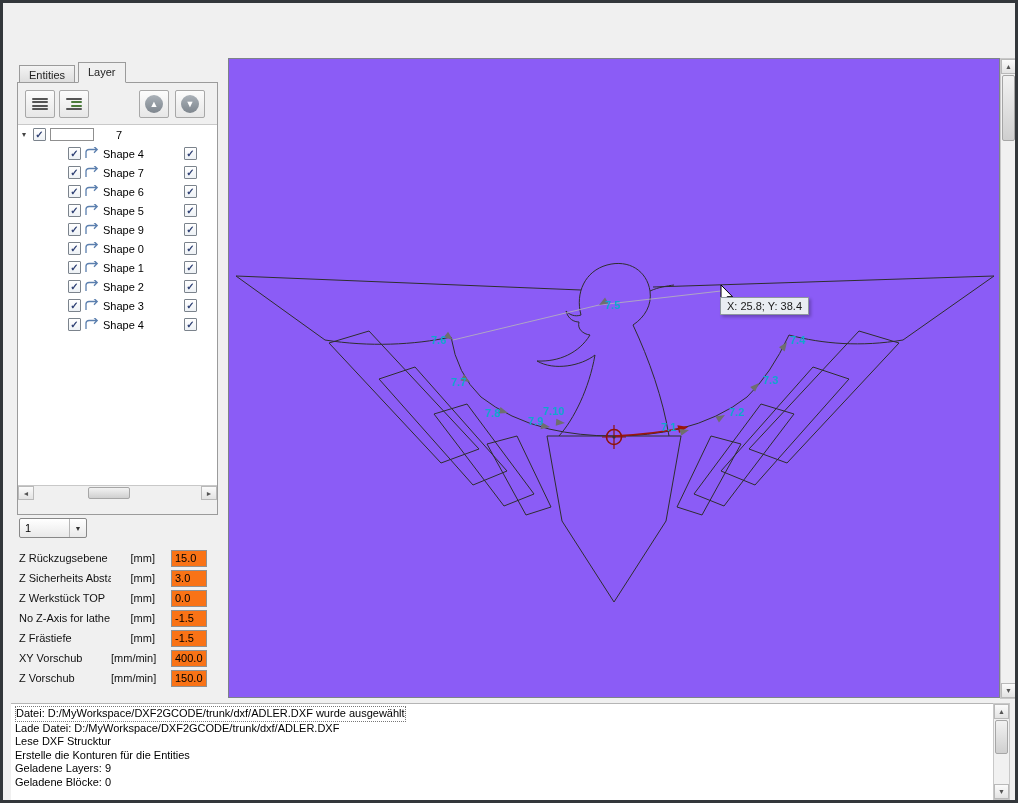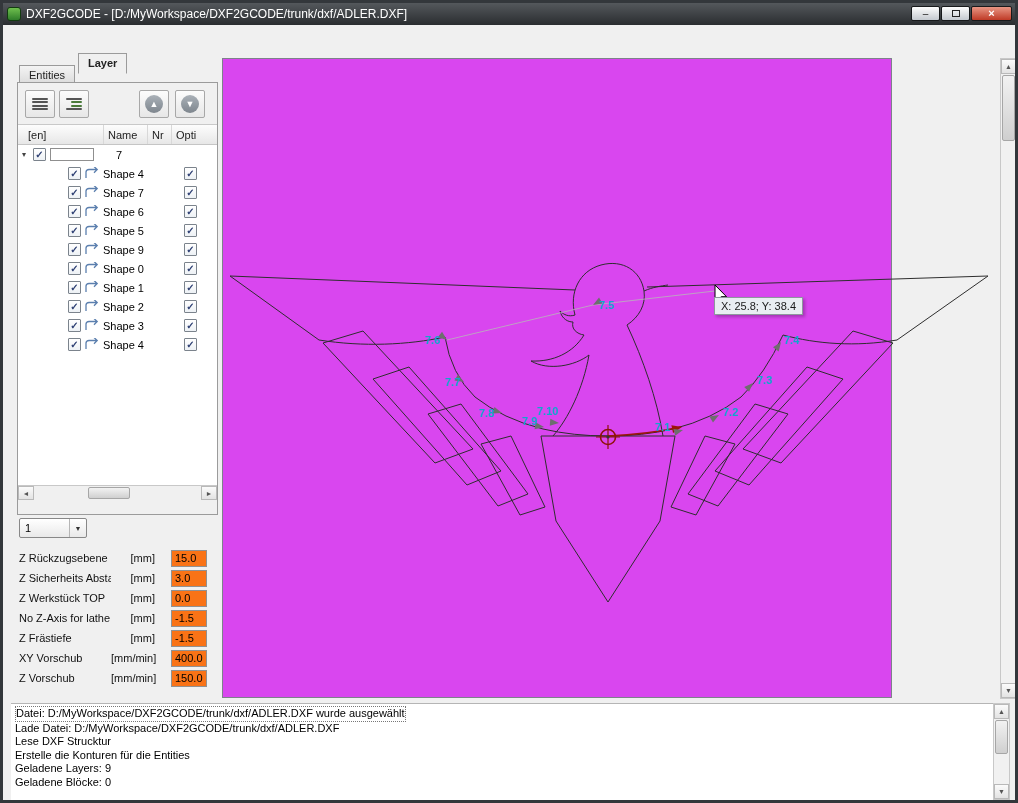--- a/index.html
+++ b/index.html
@@ -12,21 +12,21 @@
   .winbtns{position:absolute;right:3px;top:3px;display:flex;gap:1px;}
   .wbtn{width:29px;height:15px;border:1px solid #17191b;border-radius:2px;background:linear-gradient(#fdfdfd,#c4c9cf);display:flex;align-items:center;justify-content:center;font-size:10px;color:#222;line-height:1;}
   .wbtn.close{width:41px;background:linear-gradient(#e89684,#bf3a26);color:#fff;font-weight:bold;font-size:11px;}
   .maxglyph{width:8px;height:7px;border:1px solid #222;display:inline-block;}
   
   .menubar{position:absolute;left:0;top:22px;right:0;height:26px;background:#f0f0f0;border-bottom:1px solid #d6d6d6;display:flex;align-items:center;padding-left:6px;}
   .menu-item{font-size:12px;padding:4px 9px;color:#000;}
   
   .tab{position:absolute;font-size:11px;border:1px solid #9b9b9b;background:linear-gradient(#f4f4f4,#dcdcdc);padding:3px 9px 2px;color:#222;}
   .tab.inactive{left:16px;top:62px;height:18px;border-bottom:none;}
-  .tab.active{left:75px;top:50px;height:21px;background:#f0f0f0;border-bottom:1px solid #f0f0f0;z-index:5;font-weight:bold;}
+  .tab.active{left:75px;top:59px;height:21px;background:#f0f0f0;border-bottom:1px solid #f0f0f0;z-index:5;}
   .frame{position:absolute;left:14px;top:79px;width:201px;height:433px;border:1px solid #9b9b9b;background:#f0f0f0;}
   .tbtn{position:absolute;top:7px;width:30px;height:28px;border:1px solid #a8a8a8;border-radius:2px;background:linear-gradient(#fcfcfc,#e7e7e7);display:flex;align-items:center;justify-content:center;}
   .bars{width:16px;height:14px;display:flex;flex-direction:column;justify-content:space-between;padding:1px 0;}
   .bars i{display:block;height:2px;background:#555;border-radius:1px;}
   .bars.indent i:nth-child(2),.bars.indent i:nth-child(3){margin-left:5px;background:#4a7a3a;}
   .circ{width:18px;height:18px;border-radius:50%;background:linear-gradient(#aab1b8,#7e868e);color:#fff;font-size:9px;display:flex;align-items:center;justify-content:center;}
   
   .tree{position:absolute;left:0;top:41px;width:199px;height:376px;background:#fff;border-top:1px solid #c9c9c9;overflow:hidden;}
   .thead{display:flex;height:20px;background:linear-gradient(#fdfdfd,#e7e7e7);border-bottom:1px solid #c5c5c5;font-size:11px;color:#222;align-items:center;}
   .thead span{display:block;border-right:1px solid #d8d8d8;height:100%;line-height:20px;padding-left:4px;overflow:hidden;white-space:nowrap;}
@@ -52,21 +52,21 @@
   
   .combo{position:absolute;left:16px;top:515px;width:68px;height:20px;border:1px solid #888;border-radius:2px;background:linear-gradient(#fff,#e9e9e9);font-size:11px;display:flex;align-items:center;padding-left:5px;}
   .combo .arrowbox{position:absolute;right:0;top:0;width:17px;height:18px;border-left:1px solid #b5b5b5;display:flex;align-items:center;justify-content:center;font-size:7px;color:#333;}
   .toolinfo{position:absolute;left:92px;top:513px;width:126px;font-size:10.5px;color:#3a3a3a;line-height:14px;white-space:nowrap;}
   .params{position:absolute;left:16px;top:545px;width:192px;}
   .prow{display:flex;height:20px;align-items:center;}
   .plabel{width:92px;font-size:11px;color:#111;white-space:nowrap;overflow:hidden;flex:none;}
   .punit{width:44px;font-size:11px;color:#111;text-align:right;margin-right:16px;flex:none;white-space:nowrap;}
   .pinput{width:36px;height:17px;border:1px solid #919191;background:#f97316;font-family:"Liberation Sans",sans-serif;font-size:11px;padding:0 0 0 3px;color:#000;}
   
-  .canvas{position:absolute;left:219px;top:55px;width:670px;height:640px;background:#d946ef;border:1px solid #7d828a;}
+  .canvas{position:absolute;left:225px;top:55px;width:772px;height:640px;background:#8b5cf6;border:1px solid #7d828a;}
   .canvas svg{position:absolute;left:0;top:0;}
   .ol{fill:none;stroke:#2e2e2e;stroke-width:1;stroke-linejoin:round;}
   .thin{stroke:#b8b8b8;stroke-width:0.8;}
   .redpath{fill:none;stroke:#9c150a;stroke-width:1.3;}
   .clabel{font:bold 11px "Liberation Sans",sans-serif;}
   .tooltip{position:absolute;left:491px;top:238px;padding:2px 6px;background:#e9edf2;border:1px solid #8e979e;font-size:11px;color:#1a1a1a;white-space:nowrap;box-shadow:2px 2px 3px rgba(0,0,0,.25);}
   
   .vscroll{position:absolute;width:17px;background:#f1f1f1;border:1px solid #c8c8c8;}
   .vs-canvas{left:997px;top:55px;height:641px;}
   .vs-log{left:990px;top:700px;height:97px;}
@@ -75,35 +75,20 @@
   
   .log{position:absolute;left:8px;top:700px;width:982px;height:97px;background:#fff;border-top:1px solid #b5b5b5;padding:2px 4px;overflow:hidden;}
   .logline{font-size:11px;line-height:13.5px;color:#000;white-space:nowrap;width:fit-content;}
   .logline.sel{border:1px dotted #777;}
 </style>
 </head>
 <body>
 
 <div class="window">
 
-  <div class="titlebar">
-    <div class="appicon"></div>
-    <div class="title-text">DXF2GCODE - [D:/MyWorkspace/DXF2GCODE/trunk/dxf/ADLER.DXF]</div>
-    <div class="winbtns">
-      <div class="wbtn">
-          <span>–</span>
-        </div>
-      <div class="wbtn">
-          <span class="maxglyph"></span>
-        </div>
-      <div class="wbtn close">
-          <span>×</span>
-        </div>
-    </div>
-  </div>
 
 
   <div id="tabs">
       <div class="tab inactive">Entities</div>
       <div class="tab active">Layer</div>
     </div>
 
   <div class="frame">
     <div class="tbtn" style="left:7px">
       <span class="bars">
@@ -122,26 +107,20 @@
         </span>
     </div>
     <div class="tbtn" style="left:121px">
       <span class="circ">▲</span>
     </div>
     <div class="tbtn" style="left:157px">
       <span class="circ">▼</span>
     </div>
 
     <div class="tree">
-      <div class="thead" id="tree-head">
-          <span>[en]</span>
-          <span>Name</span>
-          <span>Nr</span>
-          <span>Opti</span>
-        </div>
       <div id="tree-body">
         <div class="trow root">
           <span class="expander">▾</span>
           <span class="cb">
               <span class="chk" id="root-chk">✓</span>
             </span>
           <span class="editbox"></span>
           <span class="rname">7</span>
         </div>
 

